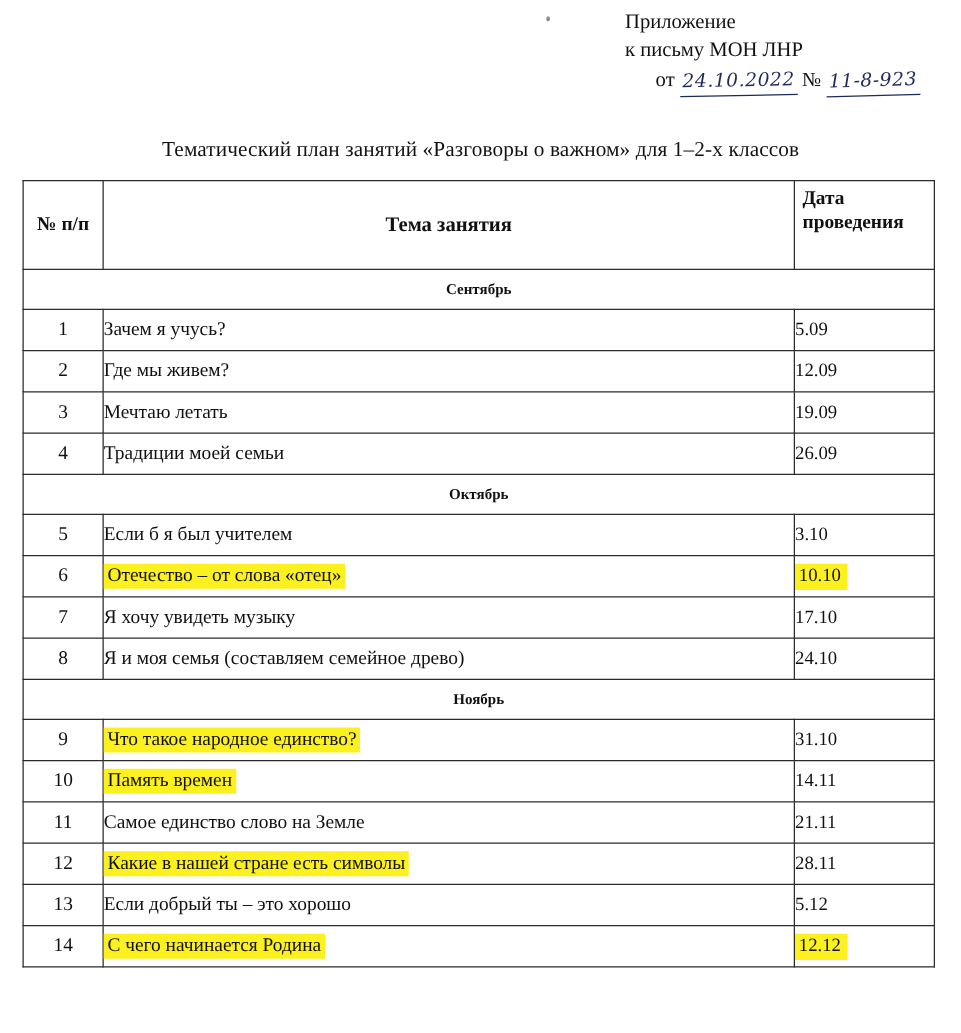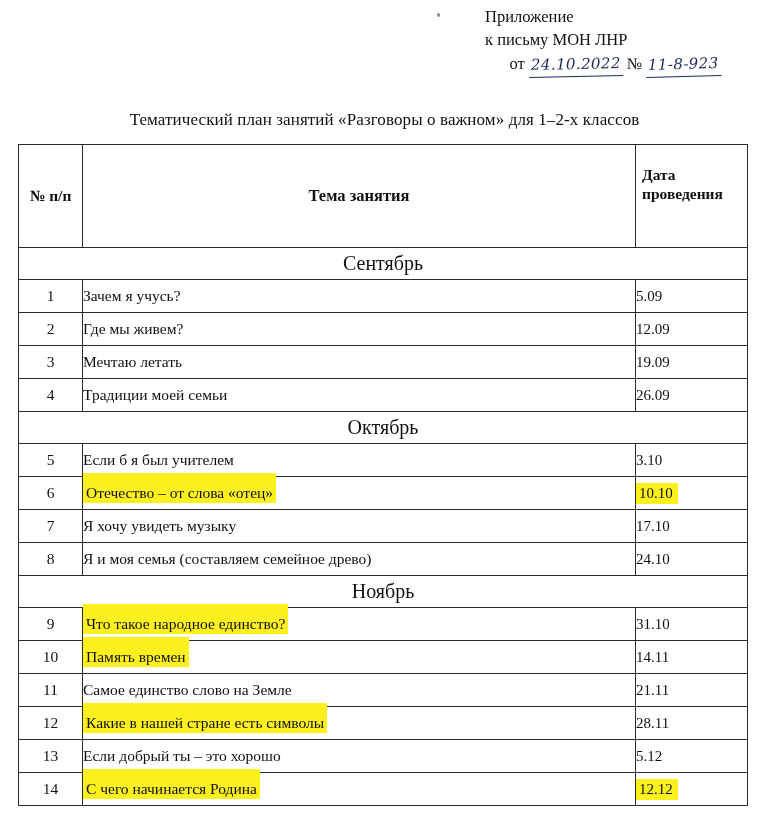--- a/index.html
+++ b/index.html
@@ -19,21 +19,21 @@
   .page {
     position: relative;
     width: 769px;
     height: 826px;
     box-sizing: border-box;
   }
 
   
   .header-block {
     position: absolute;
-    left: 485px;
+    left: 500px;
     top: 6px;
     width: 260px;
     font-size: 16.5px;
     line-height: 1.38;
   }
   .header-line {
     white-space: nowrap;
   }
   .header-line.dated {
     display: flex;
@@ -97,49 +97,49 @@
     font-weight: bold;
     font-size: 16px;
     height: 62px;
     line-height: 1.25;
   }
   th.hdr.num { font-size: 15.5px; }
   th.hdr.theme { font-size: 16.5px; }
   th.hdr.date {
     font-size: 15.5px;
     text-align: left;
-    padding: 20px 6px;
+    padding: 4px 6px;
     vertical-align: top;
   }
 
   td.cell-num {
     text-align: center;
     font-size: 15.5px;
     height: 32px;
   }
   td.cell-theme {
     font-size: 15.5px;
     padding: 3px 0 3px 10px;
     height: 32px;
   }
   td.cell-date {
     font-size: 15px;
     padding: 3px 0 3px 8px;
     height: 32px;
   }
   tr.month td {
     text-align: center;
-    font-weight: normal;
-    font-size: 20px;
+    font-weight: bold;
+    font-size: 12px;
     height: 31px;
   }
 
   .hl {
     background: #fcf01e;
-    padding: 11px 3px 2px 3px;
+    padding: 1px 3px 2px 3px;
     box-decoration-break: clone;
     -webkit-box-decoration-break: clone;
   }
   .cell-date .hl {
     padding: 2px 5px 3px 3px;
   }
   .speck {
     position: absolute;
     left: 437px;
     top: 13px;

